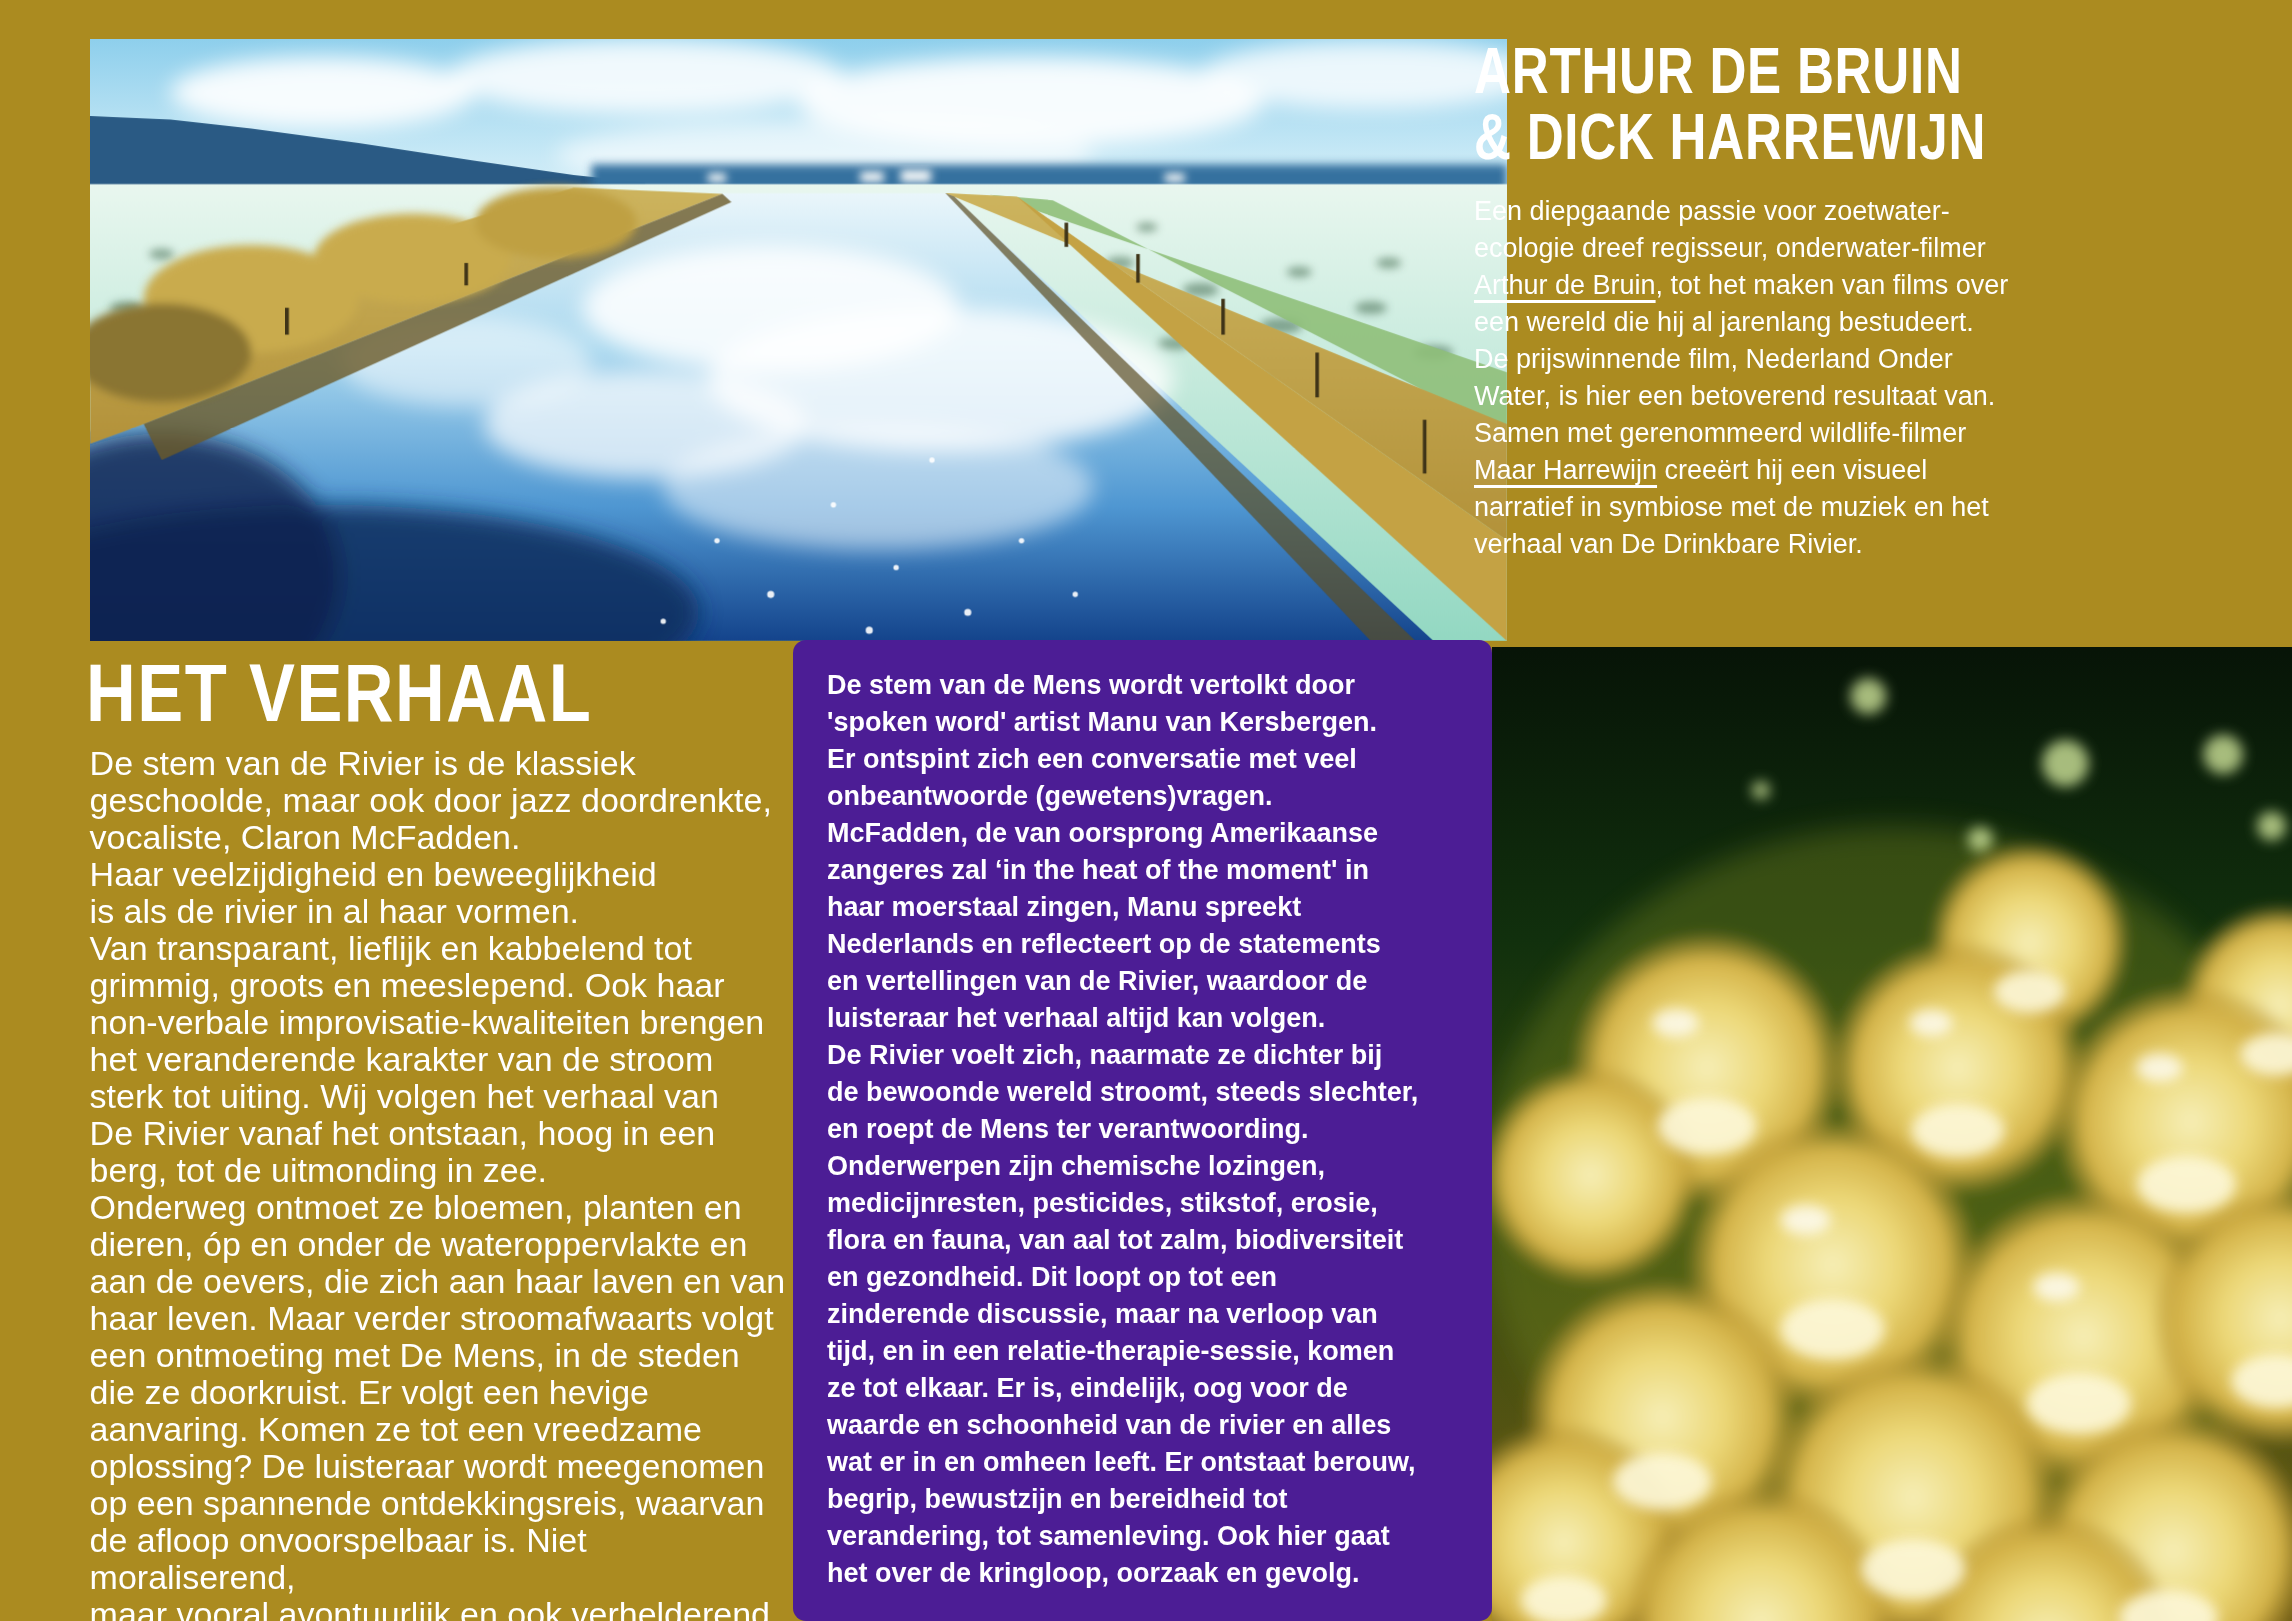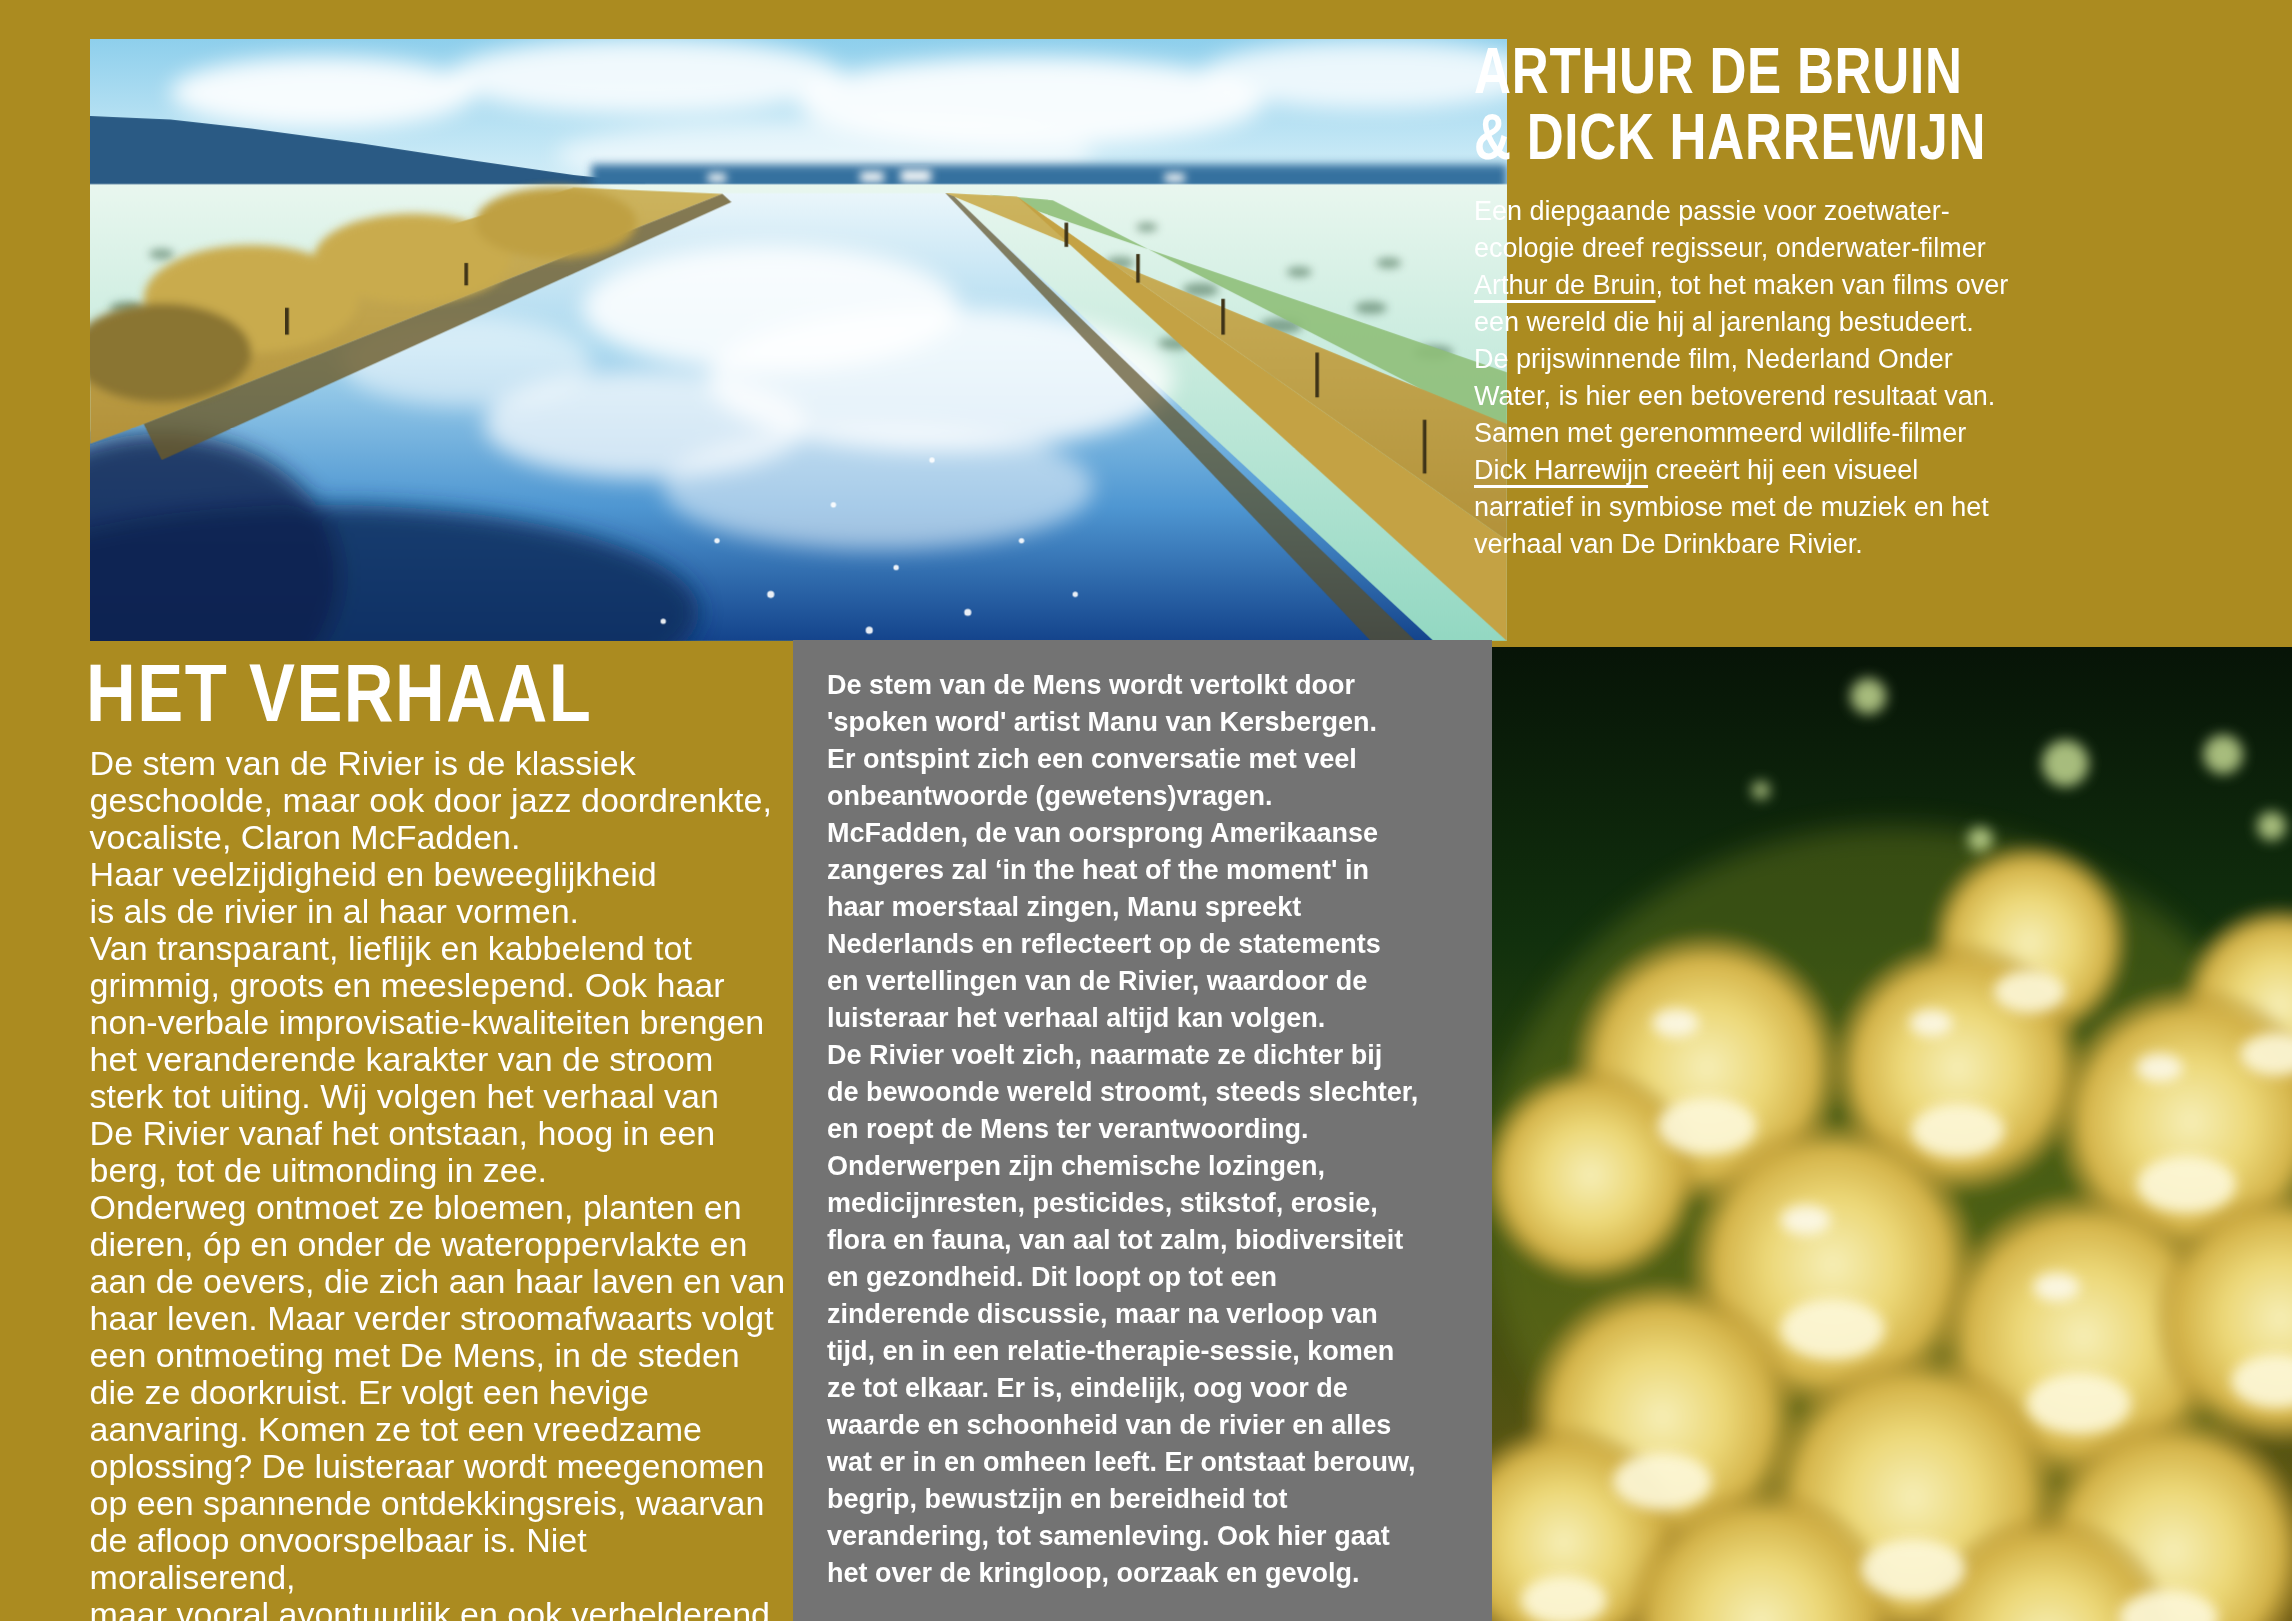--- a/index.html
+++ b/index.html
@@ -30,21 +30,21 @@
     margin:0;font-size:82px;line-height:86px;font-weight:700;letter-spacing:1.8px;
     transform:scaleX(0.84);transform-origin:0 0;white-space:nowrap;
   }
   .story p{
     margin:9px 0 0 3.6px;font-size:34px;line-height:37px;font-weight:400;
     white-space:pre-line;
   }
 
   .blue-panel{
     position:absolute;left:793px;top:640px;width:699px;height:981px;
-    background:#737373;box-sizing:border-box;padding:27px 19.7px 0 34px;
+    background:#4c1d95;box-sizing:border-box;padding:27px 19.7px 0 34px;border-radius:13px;
   }
   .blue-panel p{
     margin:0;font-size:27px;line-height:37px;font-weight:700;white-space:pre-line;
   }
 </style>
 </head>
 <body>
 
 <div class="page">
 
@@ -167,21 +167,21 @@
   <section class="authors">
     <h1>ARTHUR DE BRUIN
 &amp; DICK HARREWIJN</h1>
     <p class="bio"><span>Een diepgaande passie voor zoetwater-
 ecologie dreef regisseur, onderwater-filmer
 </span><span class="u">Arthur de Bruin</span><span>, tot het maken van films over
 een wereld die hij al jarenlang bestudeert.
 De prijswinnende film, Nederland Onder
 Water, is hier een betoverend resultaat van.
 Samen met gerenommeerd wildlife-filmer
-</span><span class="u">Dick Harrewijn</span><span> creeërt hij een visueel
+</span><span class="u">Maar Harrewijn</span><span> creeërt hij een visueel
 narratief in symbiose met de muziek en het
 verhaal van De Drinkbare Rivier.</span></p>
   </section>
 
   <section class="story">
     <h2>HET VERHAAL</h2>
     <p> De stem van de Rivier is de klassiek
 geschoolde, maar ook door jazz doordrenkte,
 vocaliste, Claron McFadden.
 Haar veelzijdigheid en beweeglijkheid

